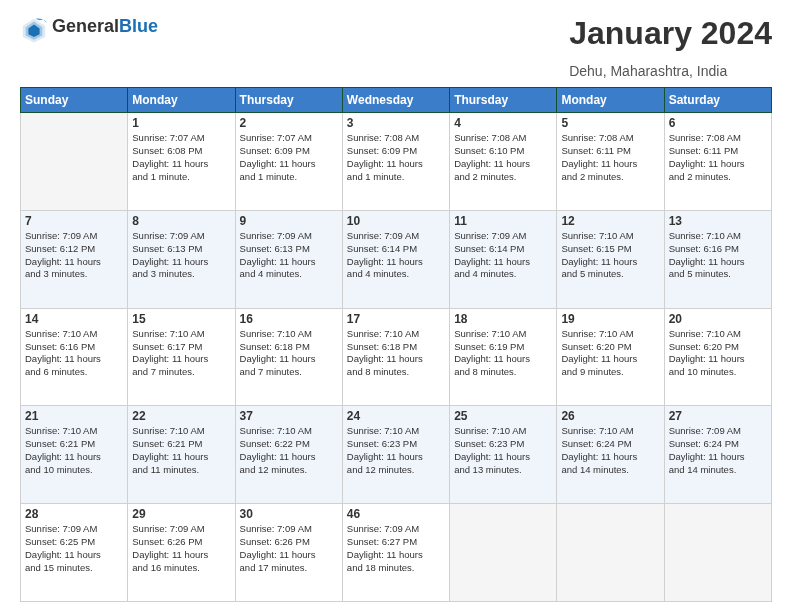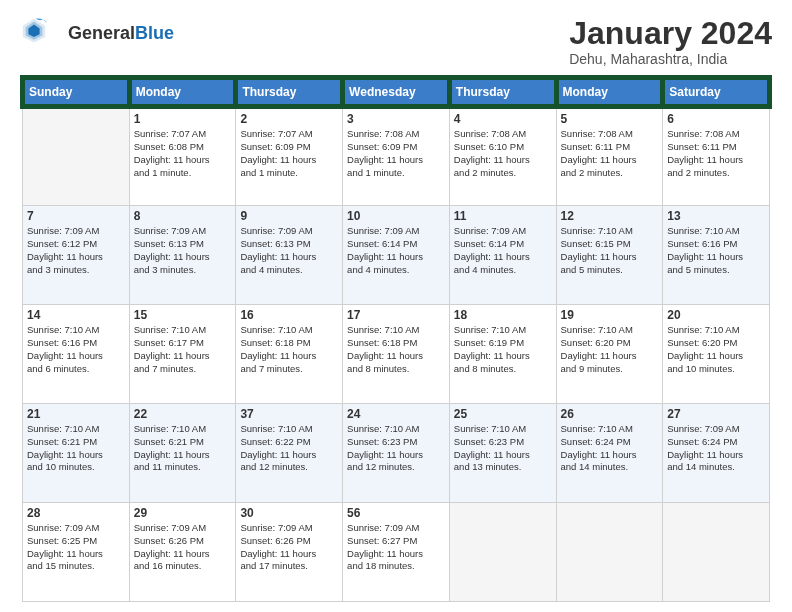--- a/index.html
+++ b/index.html
@@ -18,54 +18,55 @@
       flex-direction: column;
     }
     .header {
       display: flex;
       justify-content: space-between;
       align-items: flex-start;
       margin-bottom: 8px;
     }
     .logo {
       display: flex;
-      align-items: flex-end;
-      gap: 20px;
+      align-items: flex-start;
+      gap: 4px;
     }
     .logo-icon {
       width: 28px;
       height: 28px;
     }
     .title-block {
       text-align: left;
     }
     .calendar-title {
       font-size: 32px;
       font-weight: bold;
       color: #333;
       line-height: 1.1;
     }
     .calendar-subtitle {
       font-size: 14px;
       color: #555;
+      margin-top: 12px;
     }
     .calendar {
       border-collapse: collapse;
       width: 100%;
       flex: 1;
       table-layout: fixed;
     }
     .calendar thead tr th {
       background-color: #3b7dc8;
       color: #fff;
       font-size: 12px;
       font-weight: bold;
       padding: 5px 4px;
       text-align: left;
-      border: 5px solid #14532d;
+      border: 1px solid #14532d;
       margin-top: 15px;
     }
     .calendar tbody tr td {
       border: 1px solid #d0d0d0;
       vertical-align: top;
       padding: 3px 4px;
       font-size: 10px;
       color: #333;
       background: #fff;
       height: 78px;
@@ -339,21 +340,21 @@
 and 16 minutes.</div>
           </td>
           <td>
             <div class="day-number">30</div>
             <div class="day-info" style="white-space: pre-line;">Sunrise: 7:09 AM
 Sunset: 6:26 PM
 Daylight: 11 hours
 and 17 minutes.</div>
           </td>
           <td>
-            <div class="day-number">56</div>
+            <div class="day-number">46</div>
             <div class="day-info" style="white-space: pre-line;">Sunrise: 7:09 AM
 Sunset: 6:27 PM
 Daylight: 11 hours
 and 18 minutes.</div>
           </td>
           <td class="empty"></td>
           <td class="empty"></td>
           <td class="empty"></td>
         </tr>
       </tbody>

